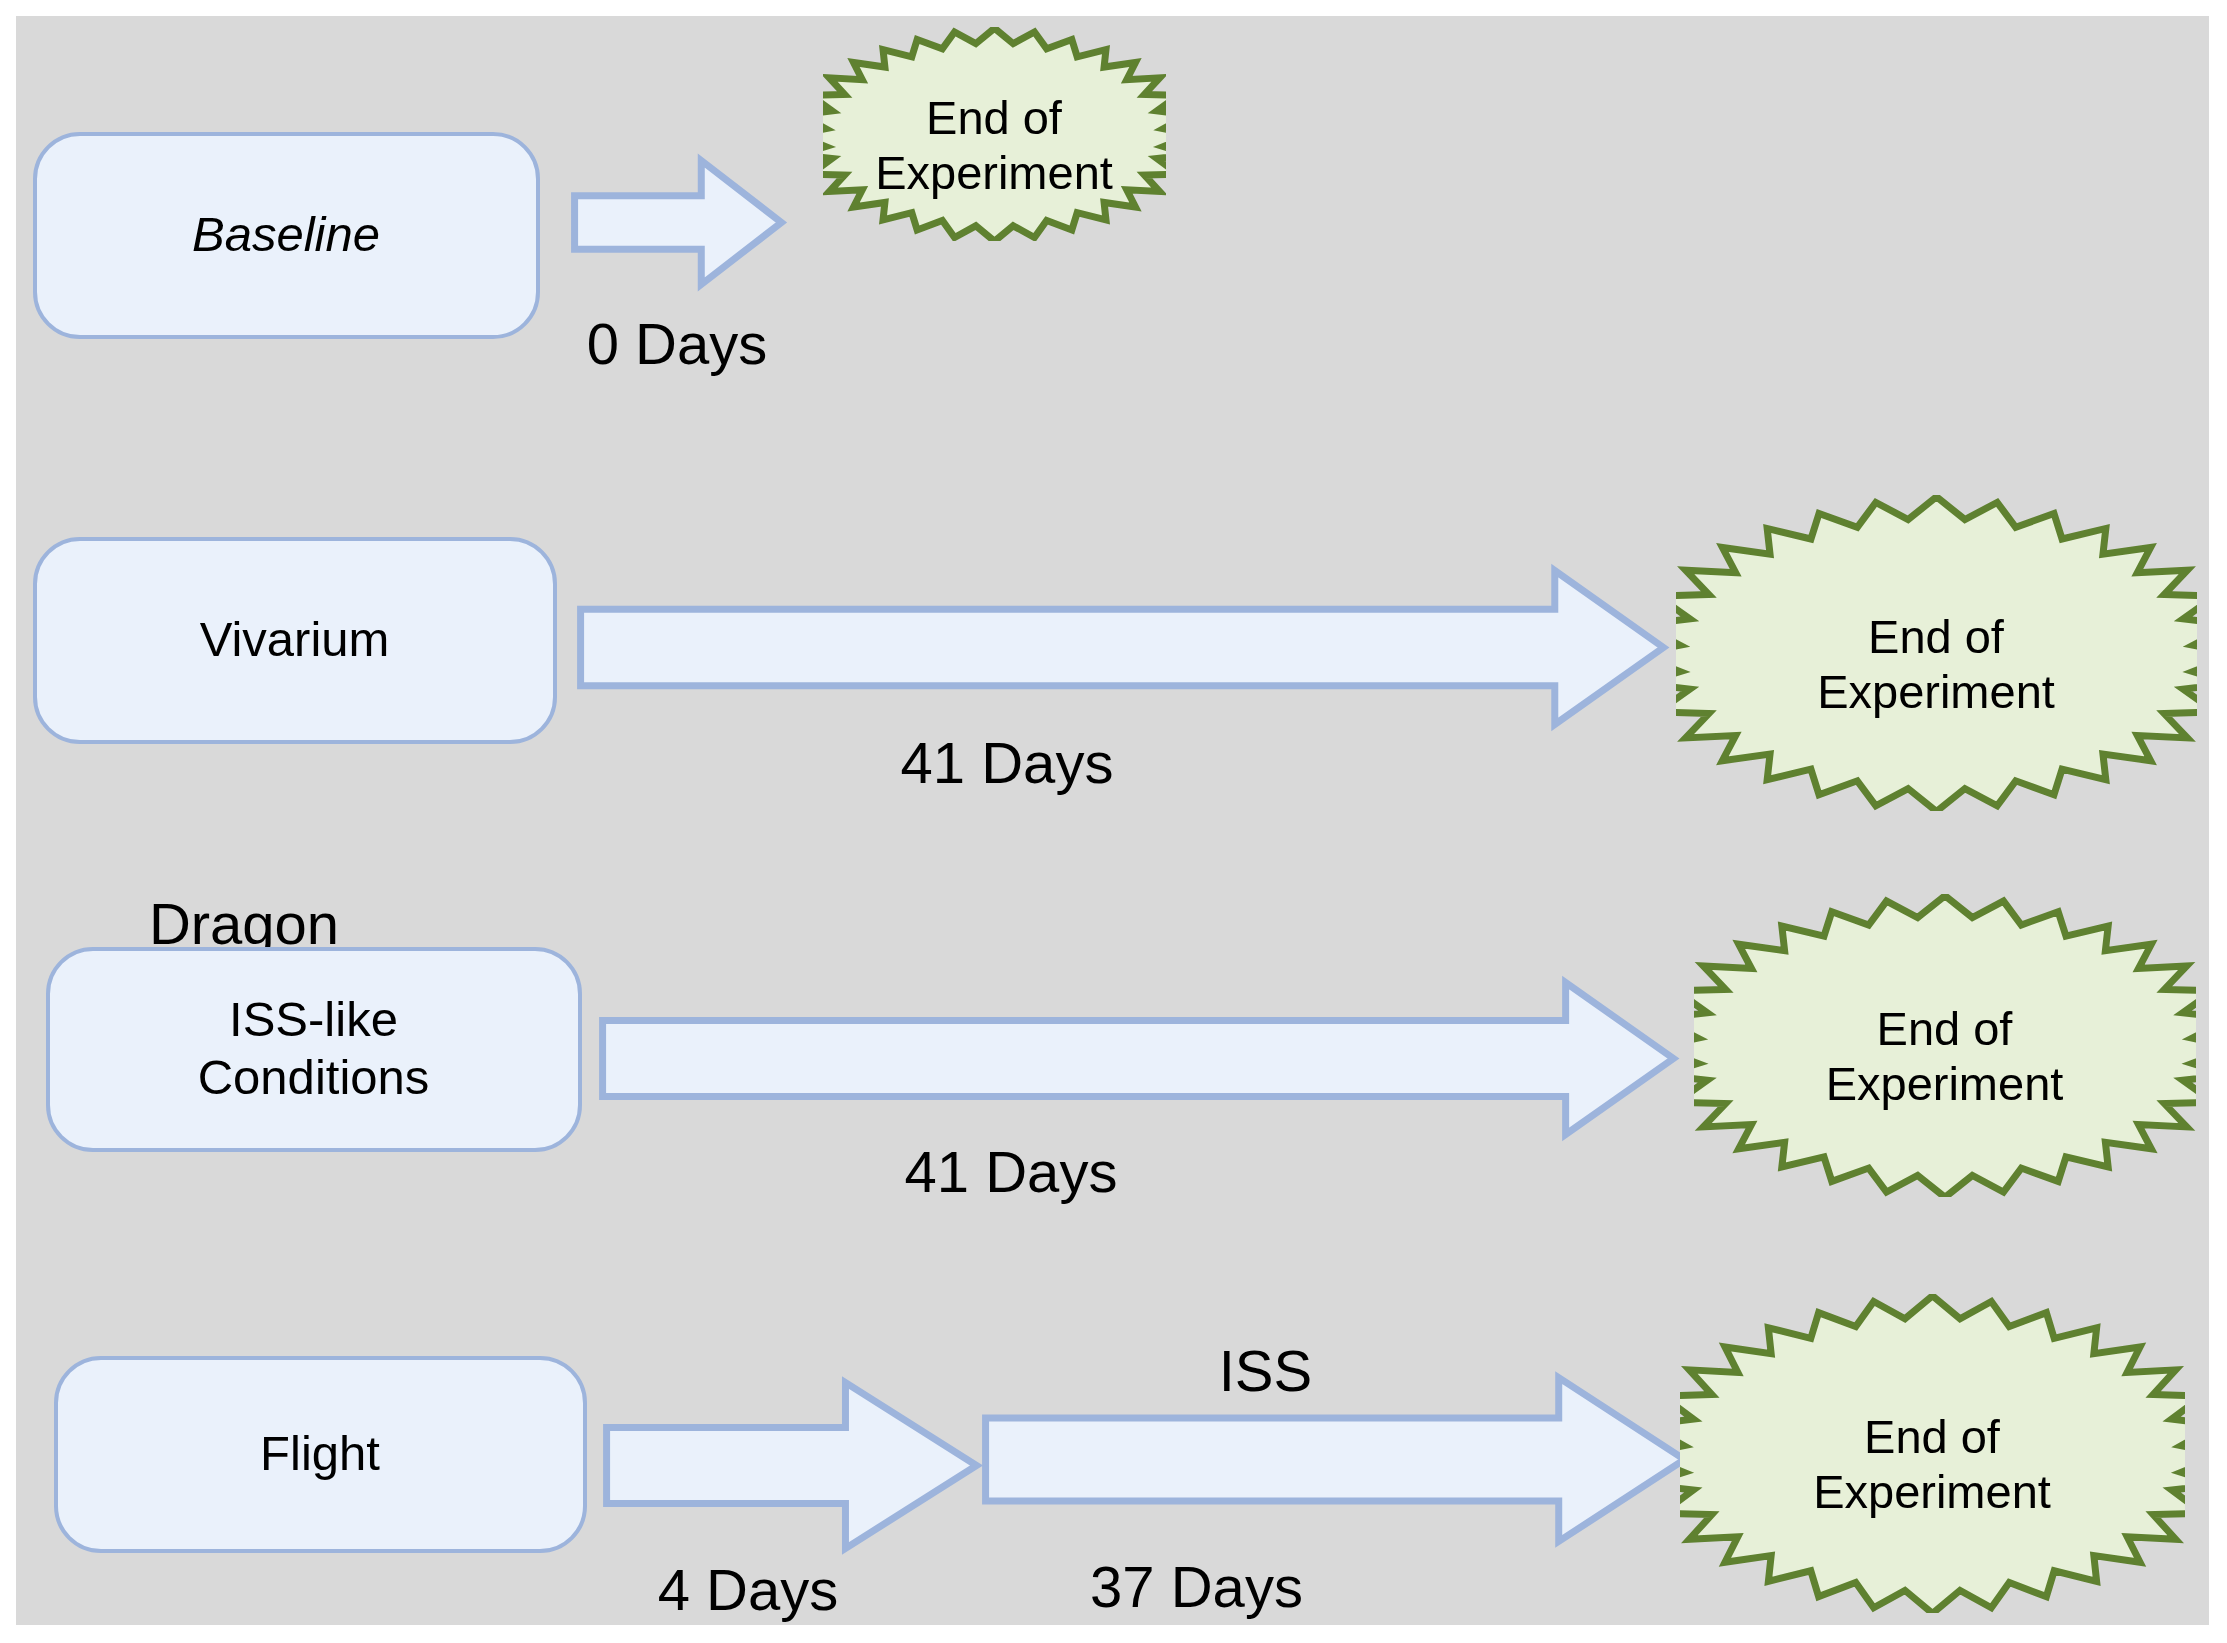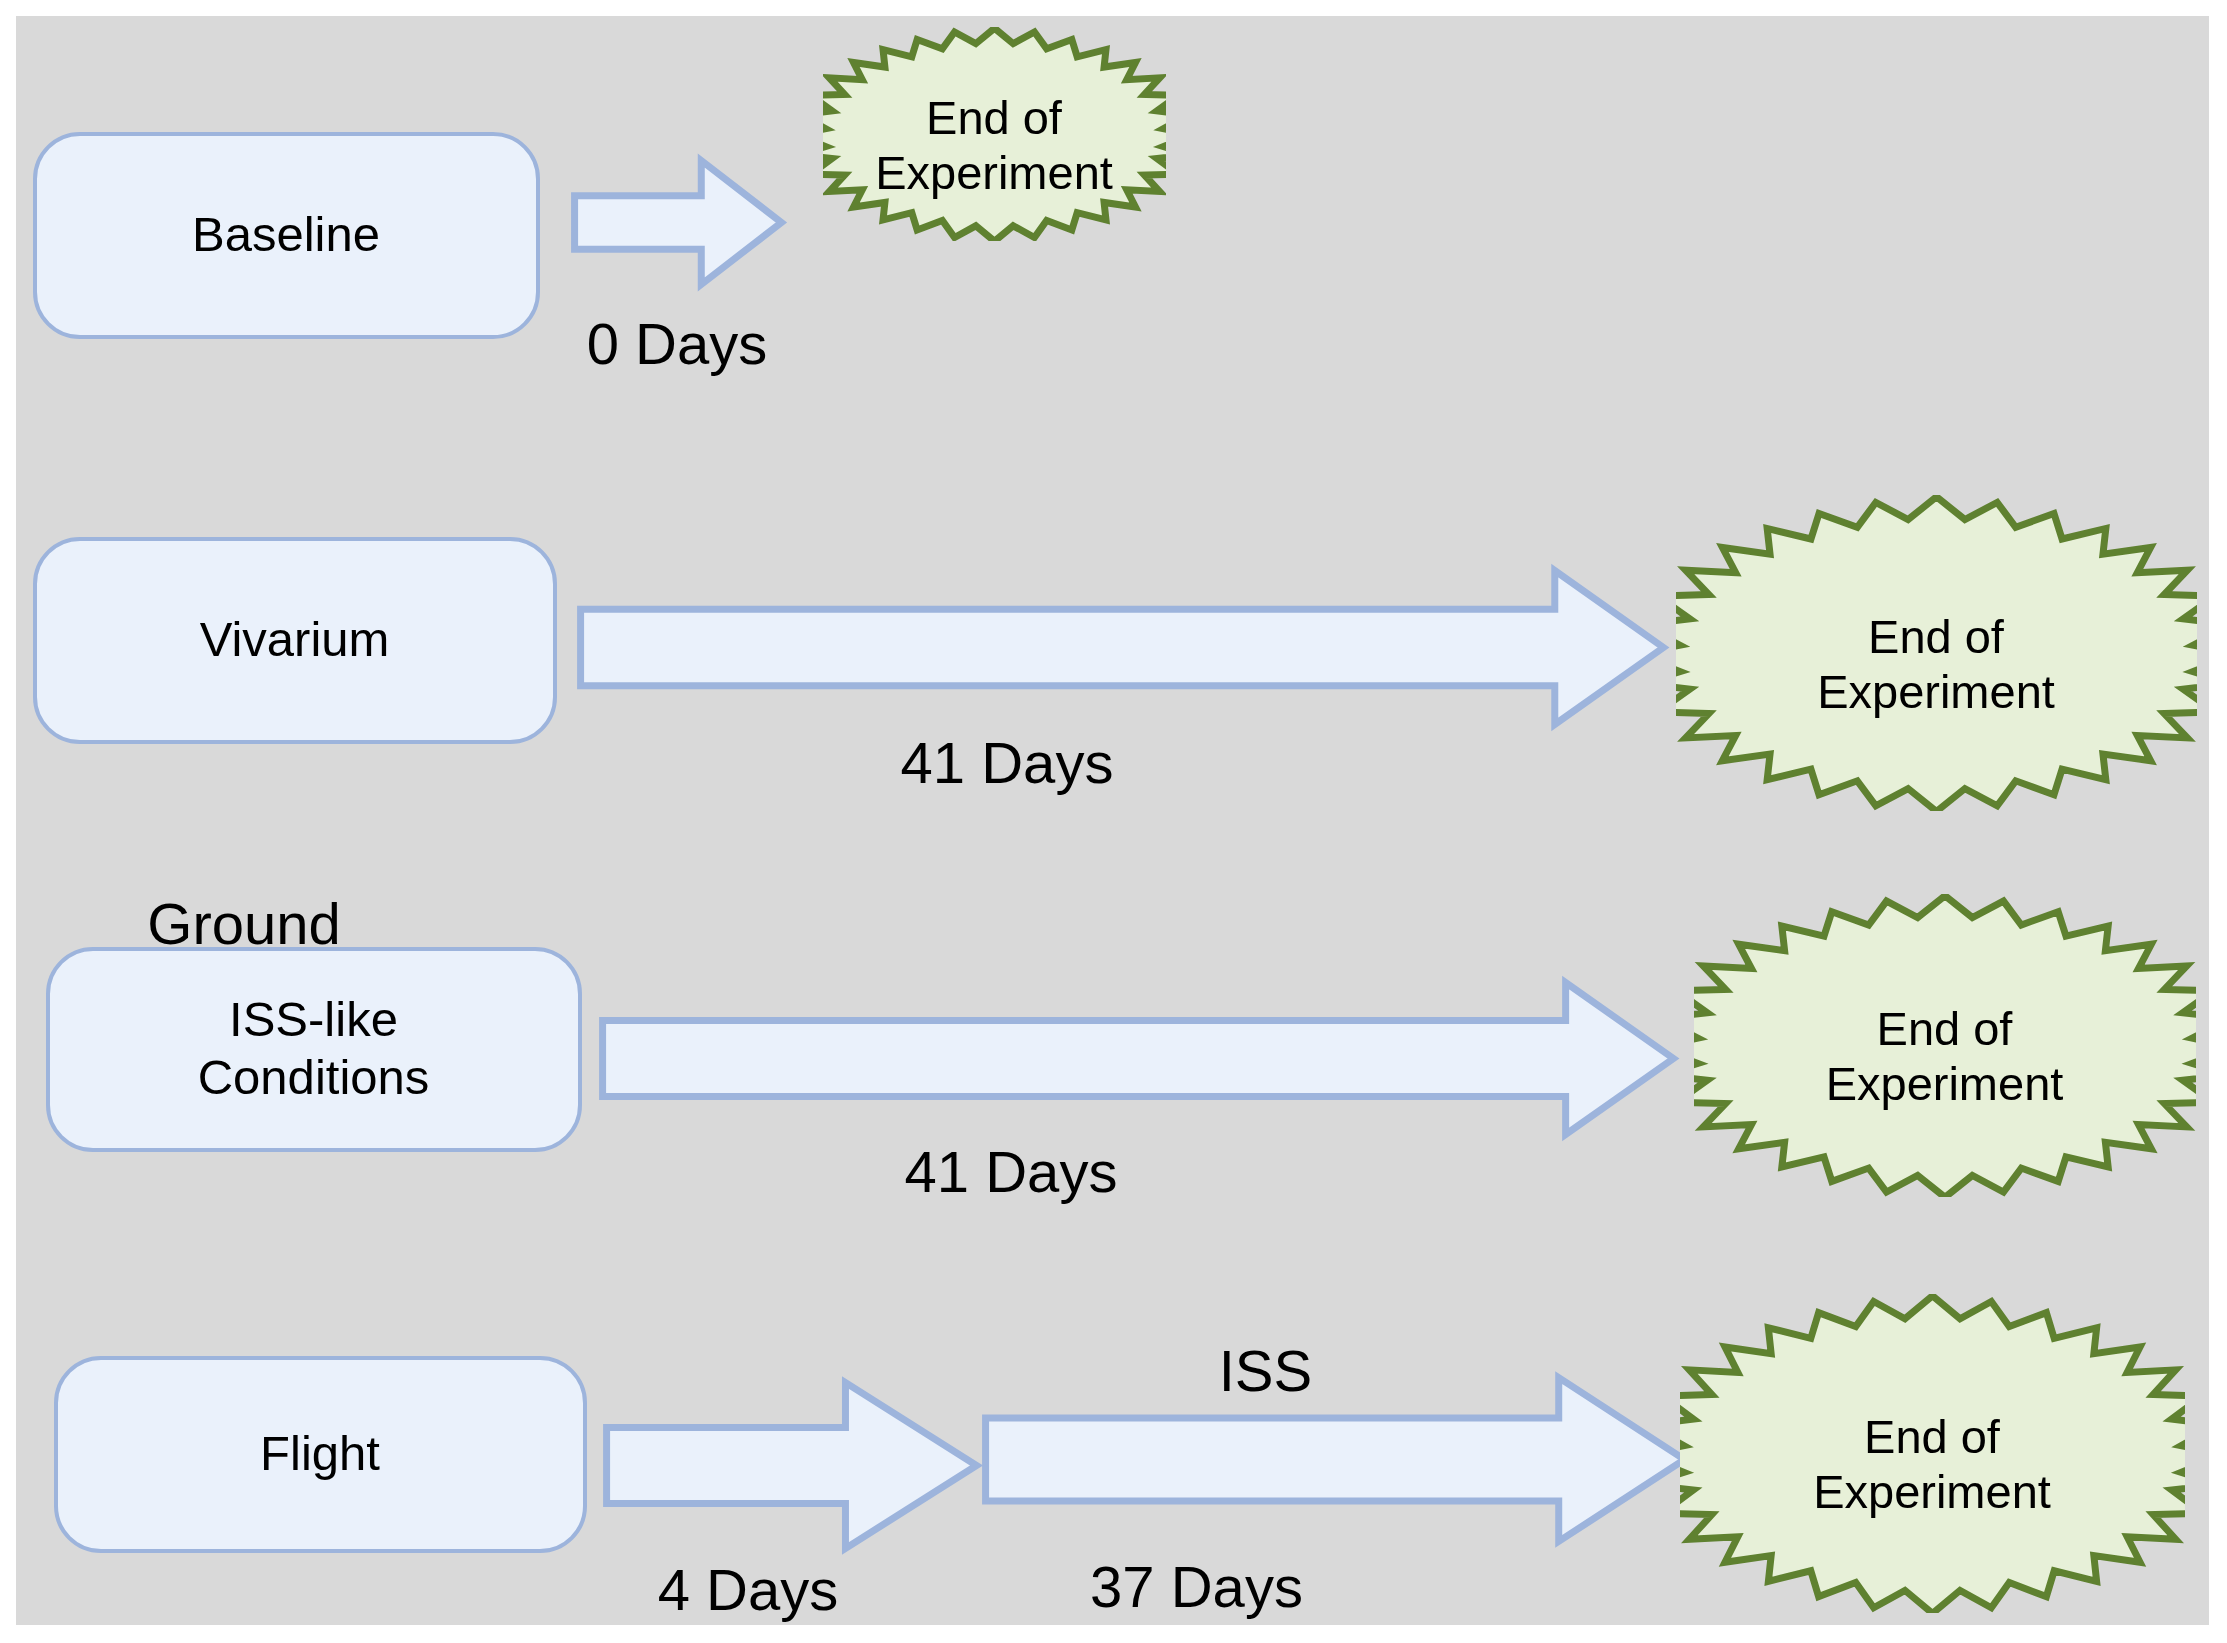--- a/index.html
+++ b/index.html
@@ -79,21 +79,21 @@
     text-align: center;
     white-space: pre-line;
   }
 </style>
 </head>
 <body>
 
 <div id="canvas">
   <div id="board">
 
-    <div class="node-box" style="left:17px; top:116px; width:507px; height:207px;">
+    <div class="node-box" style="left:17px; top:116px; width:507px; height:207px;font-style:italic;">
       <span>Baseline</span>
     </div>
 
     <div class="arrow-wrap" style="left:556px; top:142px; width:212px; height:129px;">
       <svg viewBox="0 0 246 150" preserveAspectRatio="none">
         <path d="M3,44 L150,44 L150,3 L243,75 L150,147 L150,106 L3,106 Z" fill="#eaf1fb" stroke="#9db4dc" stroke-width="7" stroke-linejoin="miter" vector-effect="non-scaling-stroke"></path>
       </svg>
     </div>
 
     <div class="plain-label" style="left:535px; top:165px; width:253px; transform:translateY(129px);">0 Days</div>
@@ -123,21 +123,21 @@
     <div class="star-wrap" style="left:1660px; top:479px; width:521px; height:316px;">
       <svg viewBox="0 0 200 200" preserveAspectRatio="none">
         <polygon points="100,2 110.9,27.6 123.3,8.3 130.4,36.3 145.1,20.7 148.2,49.4 165,37.6 163.9,66.4 182.2,58.9 177.1,87.3 196.3,84.4 187.4,111.8 207,113.5 194.7,139.2 213.6,145.4 198.5,168.8 215.9,178.8 198.5,198.4 213.6,211.9 194.7,218.1 207,243.9 187.4,245.5 196.3,272.9 177.1,270.1 182.2,298.5 163.9,291 165,319.8 148.2,308 145.1,336.7 130.4,321.1 123.3,349.1 110.9,329.8 100,355.4 89.1,329.8 76.7,349.1 69.6,321.1 54.9,336.7 51.8,308 35,319.8 36.1,291 17.8,298.5 22.9,270.1 3.7,272.9 12.6,245.5 -7,243.9 5.3,218.1 -13.6,211.9 1.5,198.4 -15.9,178.8 1.5,168.8 -13.6,145.4 5.3,139.2 -7,113.5 12.6,111.8 3.7,84.4 22.9,87.3 17.8,58.9 36.1,66.4 35,37.6 51.8,49.4 54.9,20.7 69.6,36.3 76.7,8.3 89.1,27.6" transform="scale(1,0.5634)" fill="#e7f0d8" stroke="#5f8130" stroke-width="7" stroke-linejoin="miter" vector-effect="non-scaling-stroke"></polygon>
       </svg>
       <div class="star-label">
         <span>End of</span>
         <span>Experiment</span>
       </div>
     </div>
 
-    <div class="plain-label" style="left:99px; top:874px; width:259px;">Ground</div>
+    <div class="plain-label" style="left:99px; top:874px; width:259px;">Dragon</div>
 
     <div class="node-box" style="left:30px; top:931px; width:536px; height:205px;">
       <span style="white-space:pre-line;">ISS-like
 Conditions</span>
     </div>
 
     <div class="arrow-wrap" style="left:584px; top:964px; width:1076px; height:157px;">
       <svg viewBox="0 0 1248 182" preserveAspectRatio="none">
         <path d="M3,47 L1120,47 L1120,3 L1245,91 L1120,179 L1120,135 L3,135 Z" fill="#eaf1fb" stroke="#9db4dc" stroke-width="7" stroke-linejoin="miter" vector-effect="non-scaling-stroke"></path>
       </svg>

